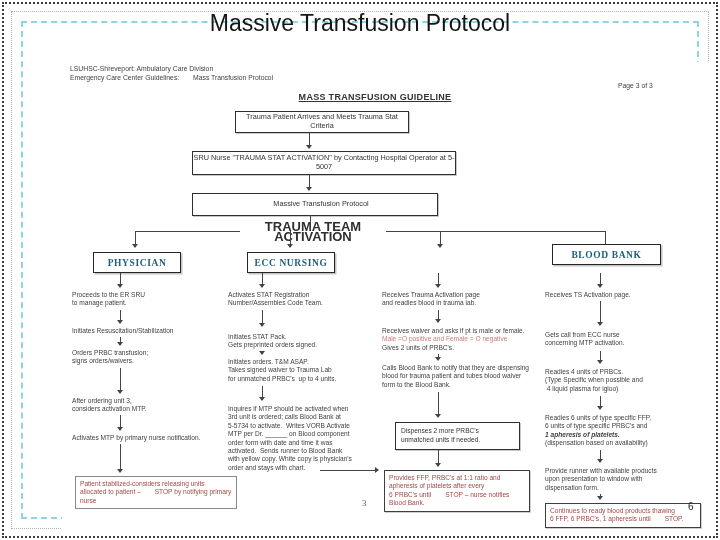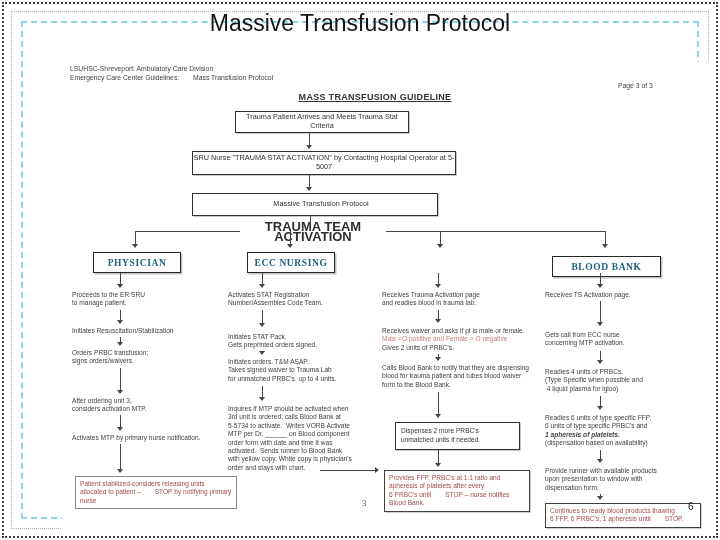--- a/index.html
+++ b/index.html
@@ -76,21 +76,21 @@
   <div class="av" style="left:310px;top:215px;height:16px;"></div>
   <div class="hl" style="left:135px;top:231px;width:470px;"></div>
   <div class="teamlabel" style="left:240px;top:222px;width:140px;">TRAUMA TEAM ACTIVATION</div>
   <div class="av head" style="left:135px;top:231px;height:16px;"></div>
   <div class="av head" style="left:290px;top:231px;height:16px;"></div>
   <div class="av head" style="left:440px;top:231px;height:16px;"></div>
   <div class="av head" style="left:605px;top:231px;height:16px;"></div>
 
   <div class="colhead" style="left:93px;top:252px;width:86px;">PHYSICIAN</div>
   <div class="colhead" style="left:247px;top:252px;width:86px;">ECC NURSING</div>
-  <div class="colhead" style="left:552px;top:256px;width:107px;">BLOOD BANK</div>
+  <div class="colhead" style="left:552px;top:244px;width:107px;">BLOOD BANK</div>
 
   <div class="av head" style="left:120px;top:273px;height:14px;"></div>
   <div class="t" style="left:72px;top:291px;">Proceeds to the ER SRU
 to manage patient.</div>
   <div class="av head" style="left:120px;top:310px;height:13px;"></div>
   <div class="t" style="left:72px;top:327px;">Initiates Resuscitation/Stabilization</div>
   <div class="av head" style="left:120px;top:337px;height:8px;"></div>
   <div class="t" style="left:72px;top:349px;">Orders PRBC transfusion;
 signs orders/waivers.</div>
   <div class="av head" style="left:120px;top:368px;height:25px;"></div>

